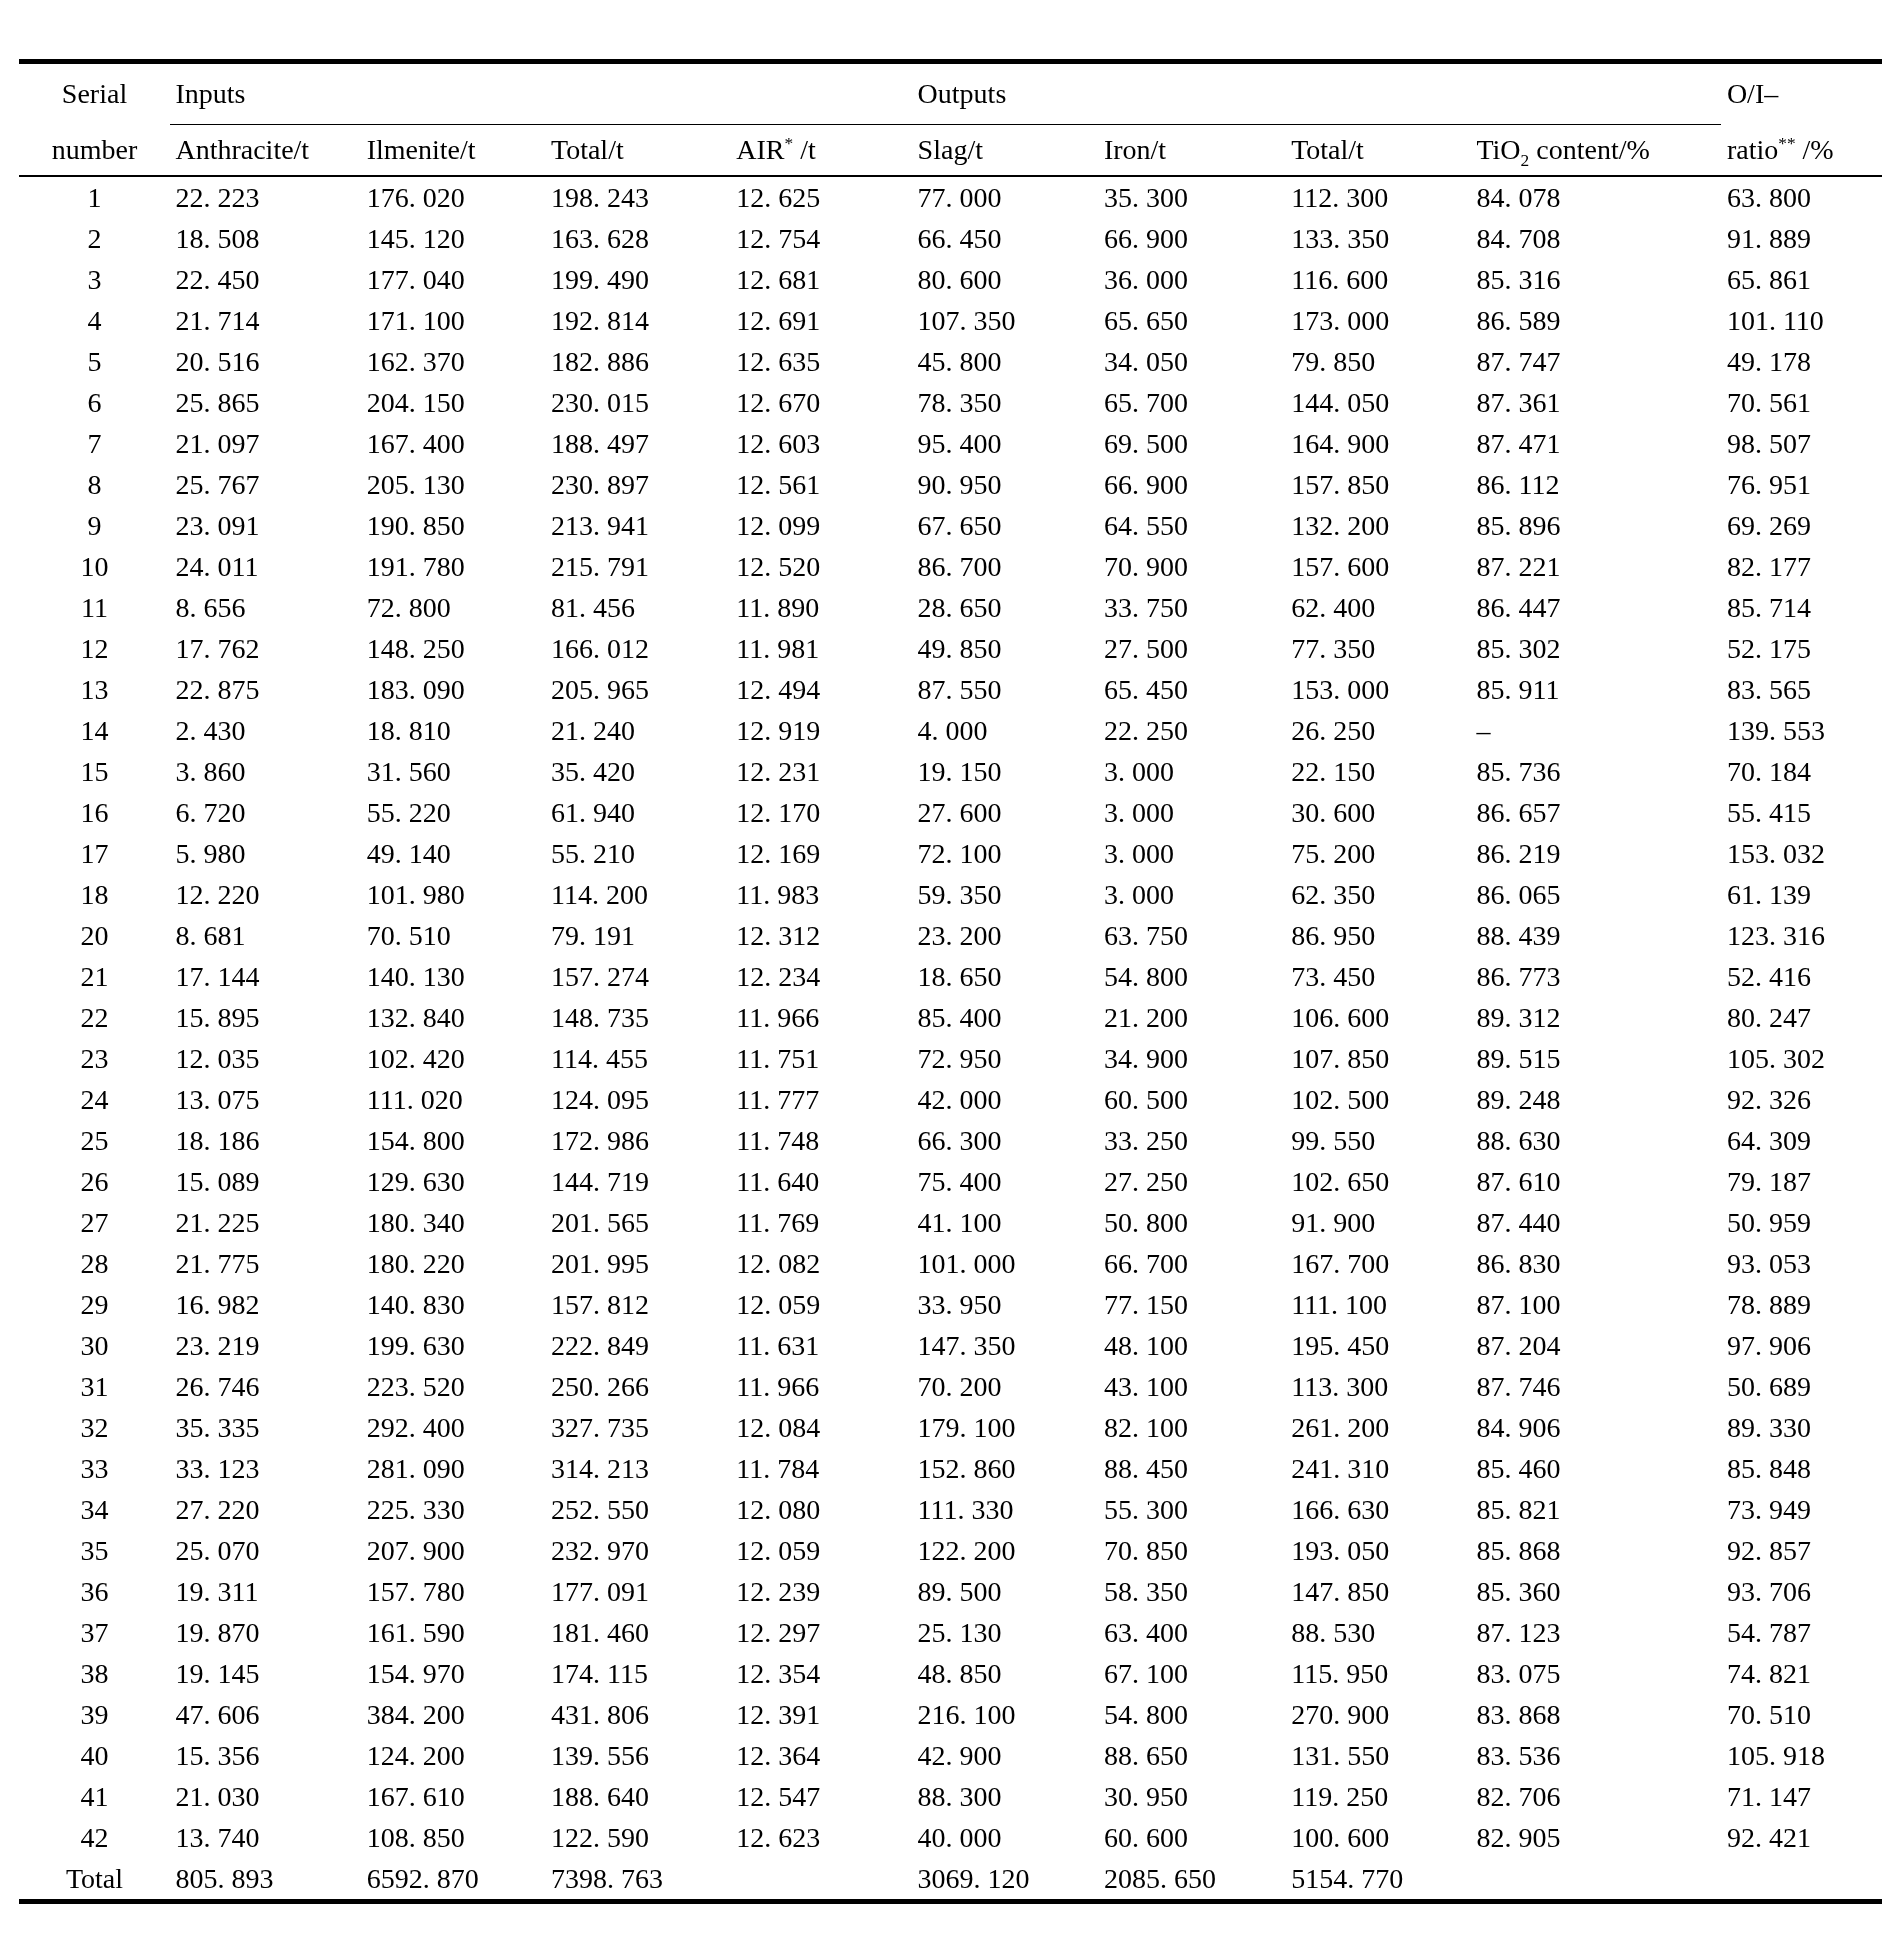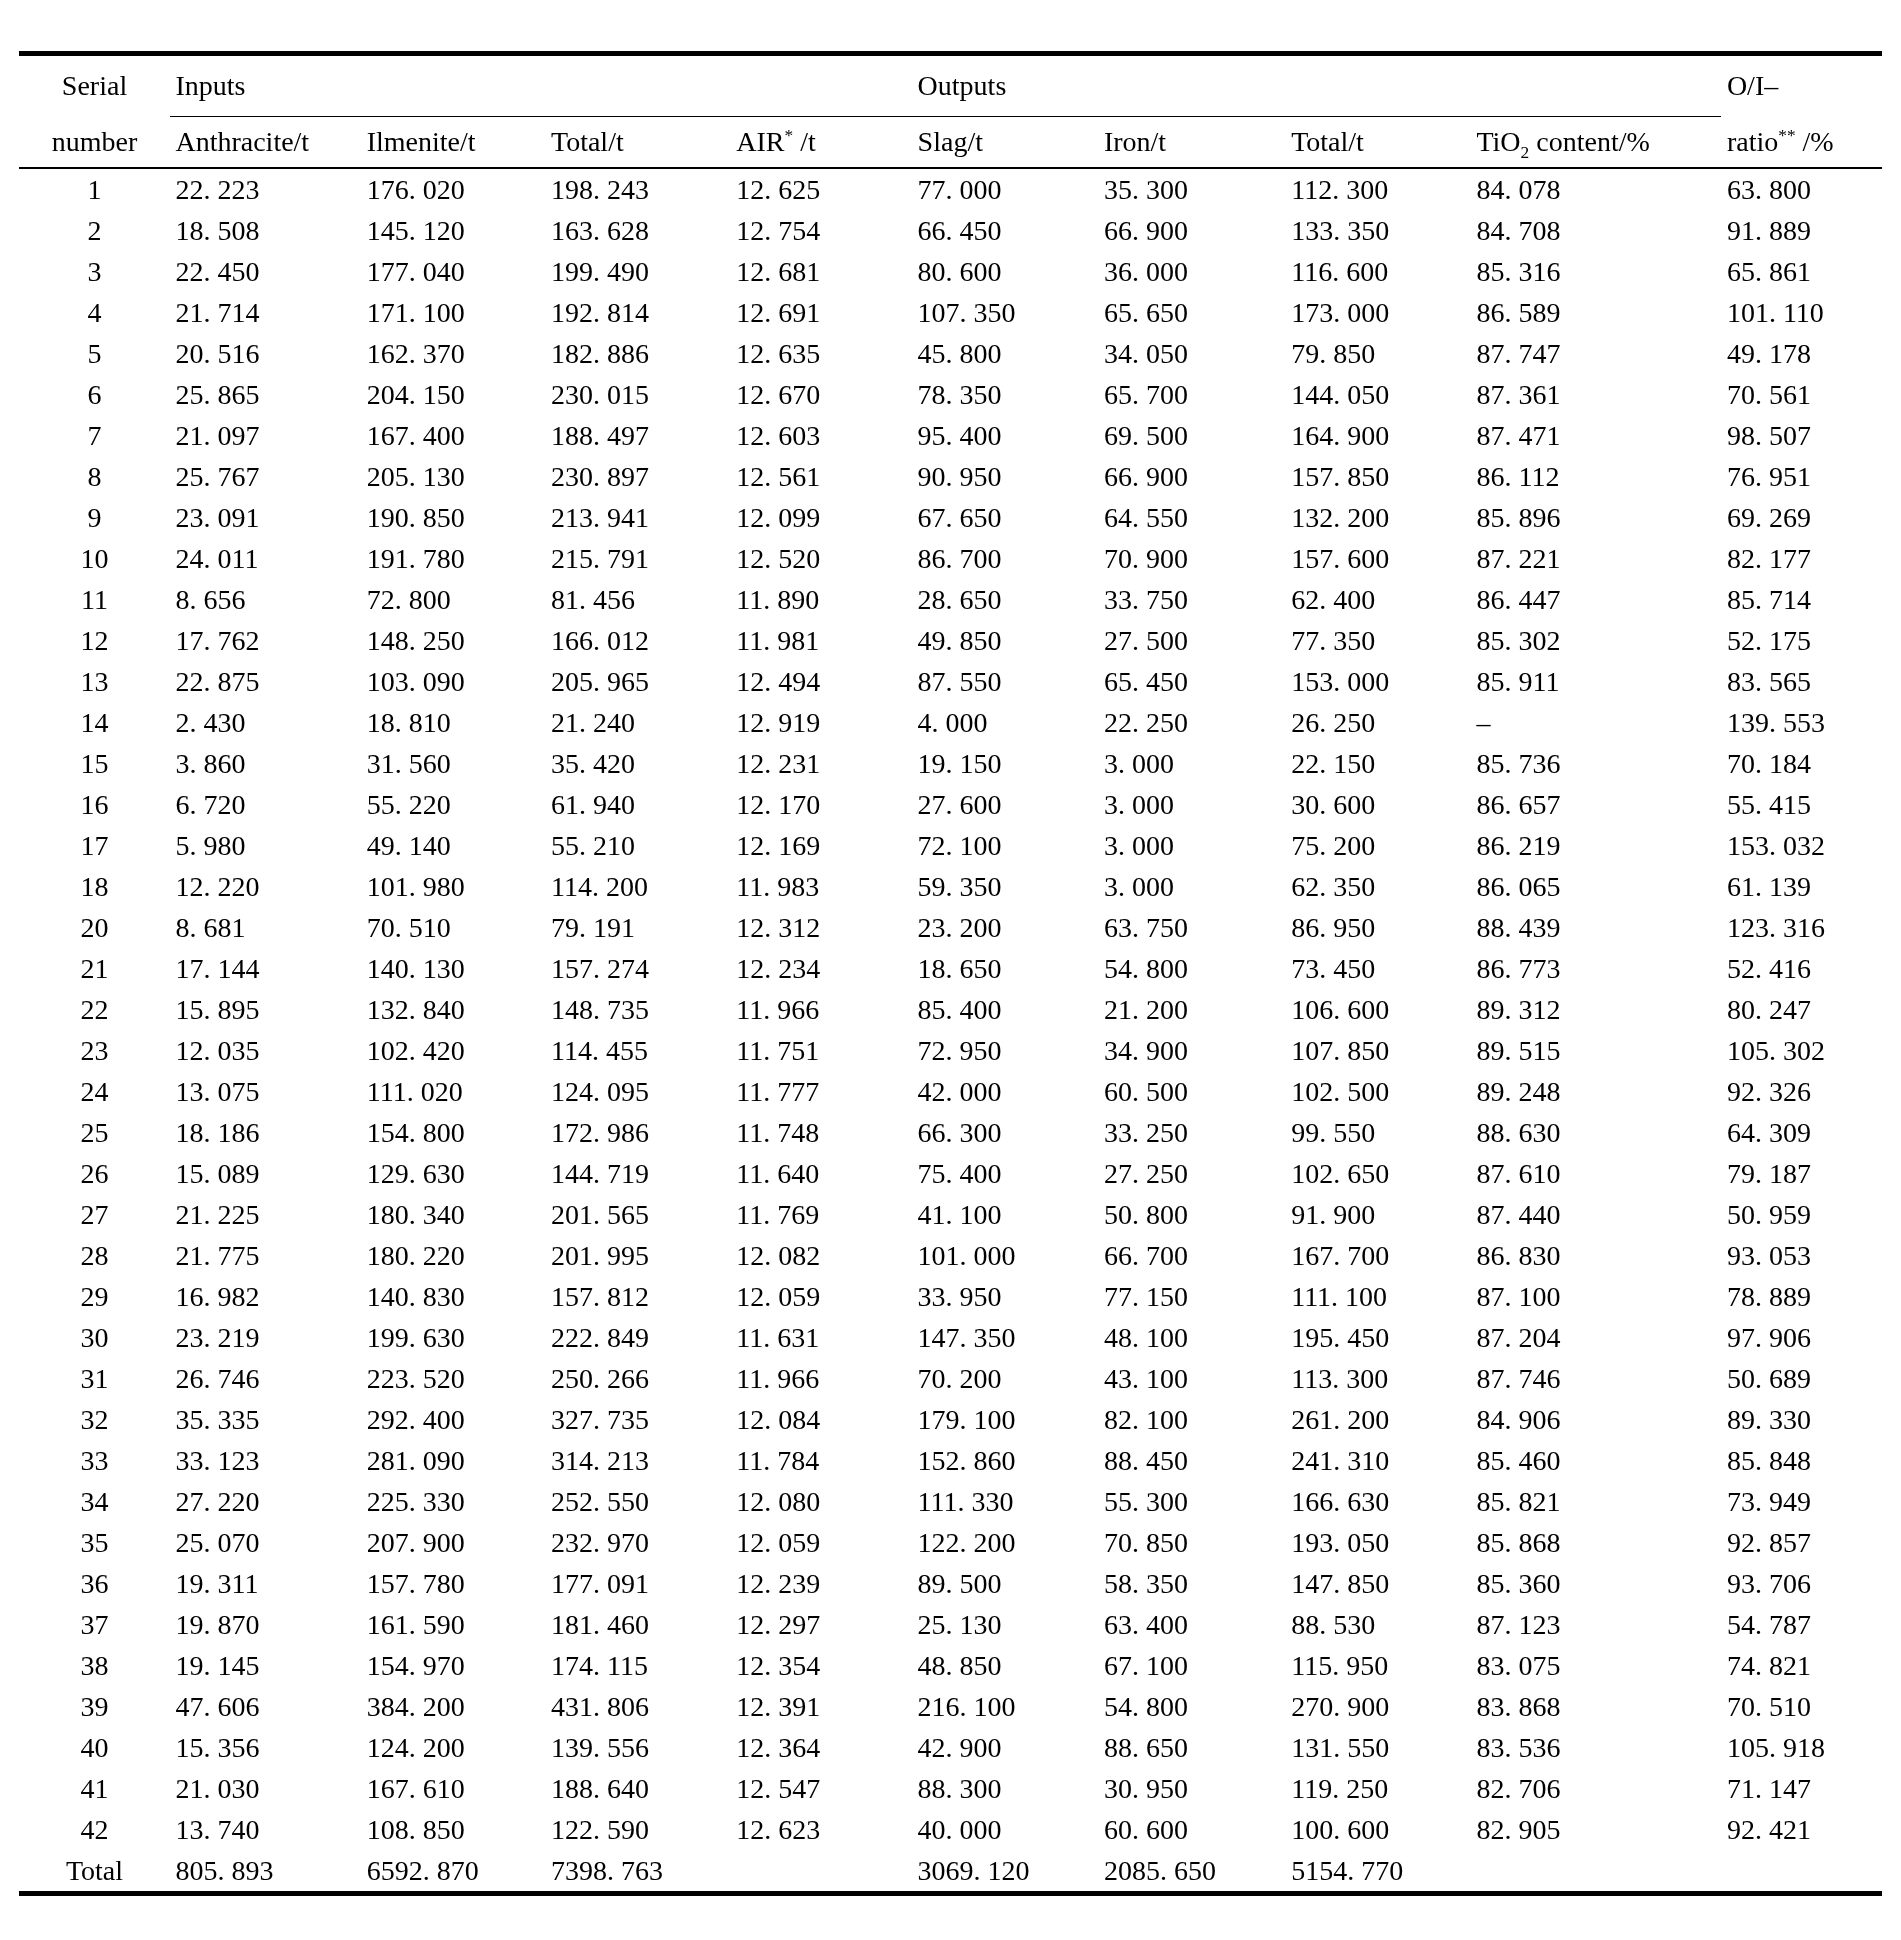--- a/index.html
+++ b/index.html
@@ -12,21 +12,21 @@
     color: #000;
   }
   .page {
     position: relative;
     width: 1902px; height: 1941px;
     background: #ffffff;
     overflow: hidden;
   }
   .table-wrap {
     position: absolute;
-    left: 19.4px; top: 51px;
+    left: 19.4px; top: 59px;
     width: 1863px;
   }
   table.data-table {
     border-collapse: collapse;
     table-layout: fixed;
     width: 1863px;
     font-size: 28px;
     border-top: 5.8px solid #000;
     border-bottom: 5.8px solid #000;
   }
@@ -224,21 +224,21 @@
             <td>11. 981</td>
             <td>49. 850</td>
             <td>27. 500</td>
             <td>77. 350</td>
             <td>85. 302</td>
             <td>52. 175</td>
           </tr>
           <tr>
             <td class="c-serial">13</td>
             <td>22. 875</td>
-            <td>103. 090</td>
+            <td>183. 090</td>
             <td>205. 965</td>
             <td>12. 494</td>
             <td>87. 550</td>
             <td>65. 450</td>
             <td>153. 000</td>
             <td>85. 911</td>
             <td>83. 565</td>
           </tr>
           <tr>
             <td class="c-serial">14</td>

